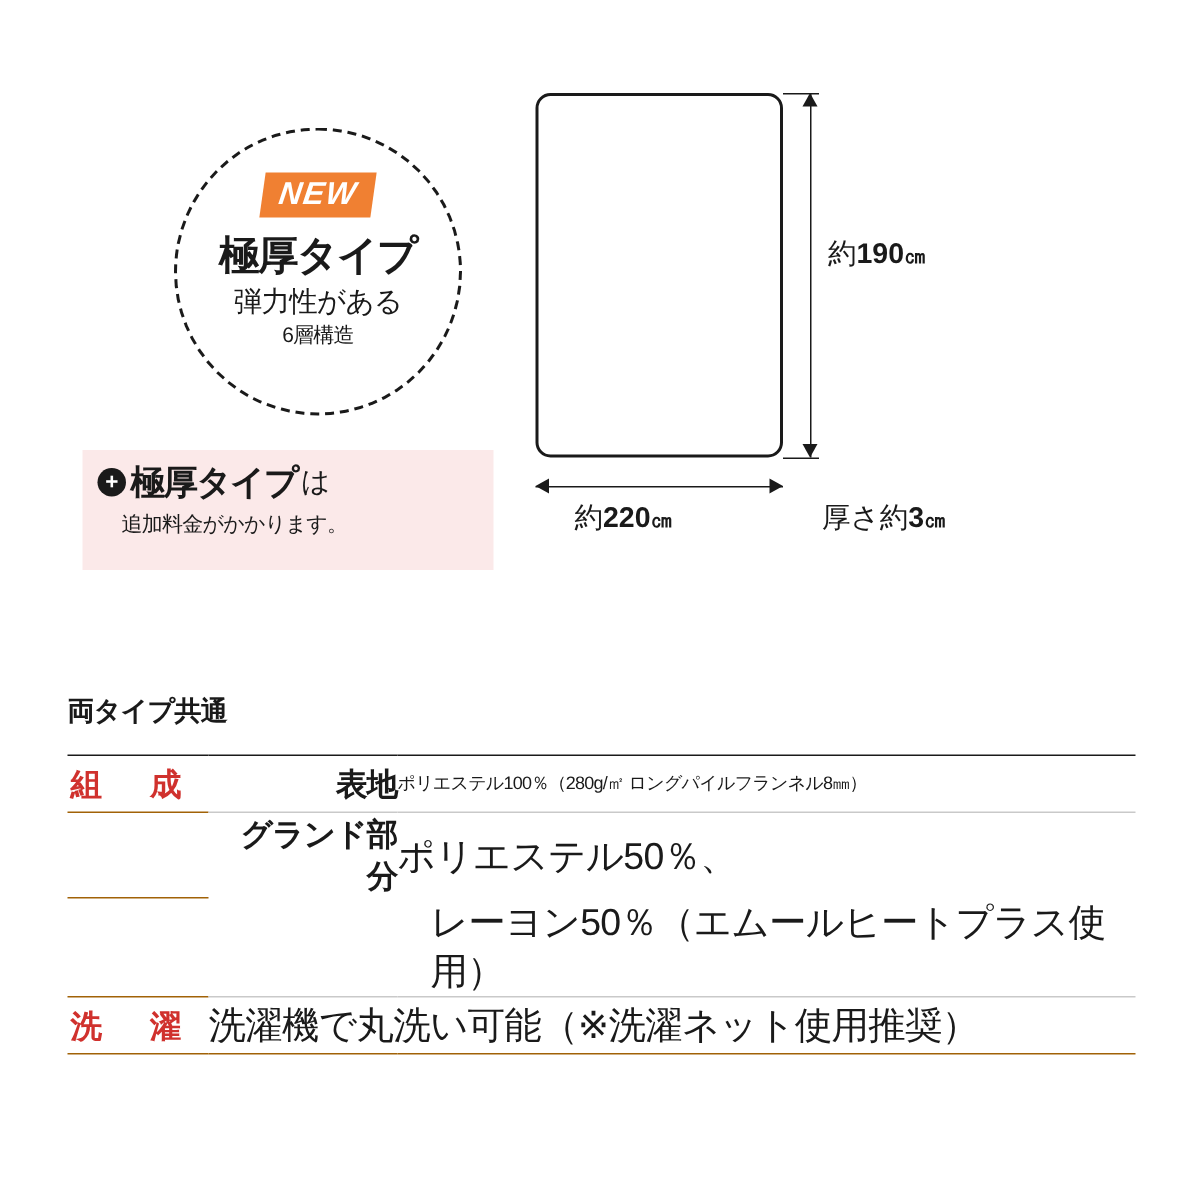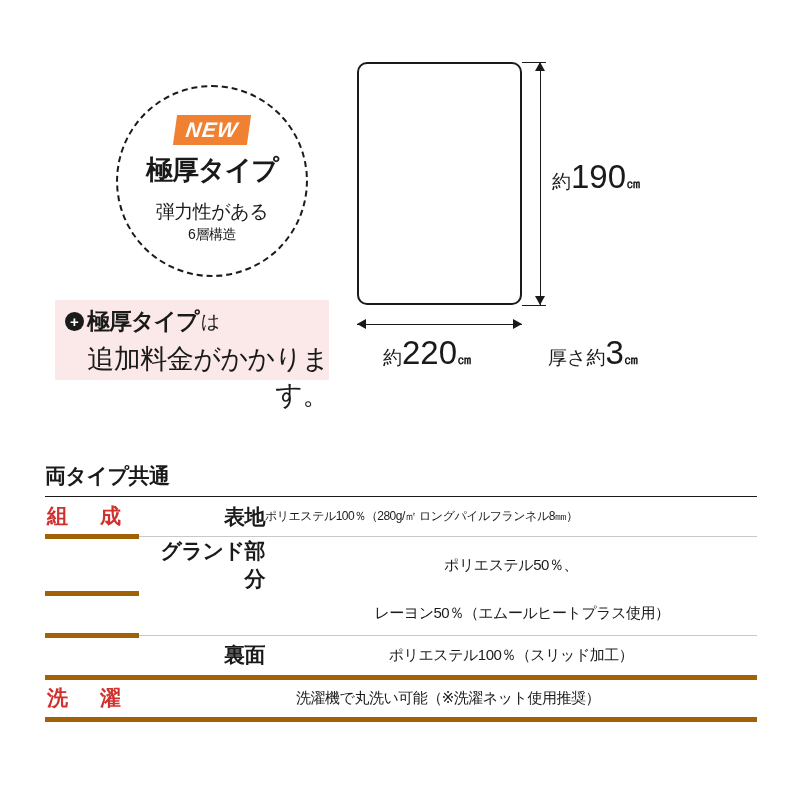--- a/index.html
+++ b/index.html
@@ -51,21 +51,21 @@
     transform: skewX(-8deg);
   }
   .badge-title {
     font-size: 27px;
     font-weight: bold;
     margin-top: 7px;
     letter-spacing: -1px;
   }
   .badge-sub1 {
     font-size: 19px;
-    margin-top: 11px;
+    margin-top: 0;
     letter-spacing: -0.5px;
   }
   .badge-sub2 {
     font-size: 14px;
     margin-top: 1px;
     letter-spacing: -0.5px;
   }
 
   
   .pink-note {
@@ -100,25 +100,24 @@
   .pink-strong {
     font-size: 23px;
     font-weight: bold;
     letter-spacing: -1px;
   }
   .pink-small {
     font-size: 19px;
     margin-left: 2px;
   }
   .pink-line2 {
-    font-size: 27px;
+    font-size: 14px;
     margin-top: 8px;
-    margin-left: 4px;
-    letter-spacing: -0.5px;
-    text-align: right;
+    margin-left: 16px;
+    letter-spacing: -0.5px;
   }
 
   
   .mat-rect {
     position: absolute;
     left: 357px;
     top: 62px;
     width: 165px;
     height: 243px;
     border: 2px solid #1a1a1a;
@@ -208,48 +207,48 @@
   }
   .thickness-label {
     position: absolute;
     left: 548px;
     top: 336px;
     white-space: nowrap;
     line-height: 1;
   }
 
   .dim-small { font-size: 19px; }
-  .dim-num   { font-size: 33px; font-weight: normal; }
+  .dim-num   { font-size: 19px; font-weight: bold; }
   .dim-unit  { font-size: 15px; font-weight: bold; }
 
   
   .table-wrap {
     position: absolute;
     left: 45px;
     top: 462px;
     width: 712px;
   }
   .common-title {
-    font-size: 21px;
-    font-weight: bold;
-    letter-spacing: -0.5px;
-    margin-bottom: 6px;
+    font-size: 18px;
+    font-weight: bold;
+    letter-spacing: -0.5px;
+    margin-bottom: 17px;
   }
   table.spec {
     border-collapse: collapse;
     width: 712px;
     table-layout: fixed;
   }
   table.spec td {
     padding: 0;
     vertical-align: middle;
     height: 37px;
   }
   .bd-top    { border-top: 1px solid #1a1a1a; }
-  .bd-bottom { border-bottom: 5px solid #a16207; }
+  .bd-bottom { border-bottom: 1px solid #a16207; }
   .bd-thin   { border-bottom: 1px solid #c9c9c9; }
 
   .cat-cell {
     width: 92px;
     color: #d0312d;
     font-size: 21px;
     font-weight: bold;
     text-align: left;
     padding-left: 2px !important;
     letter-spacing: 0;
@@ -269,21 +268,21 @@
     text-align: right;
   }
   .sub-cell.wide {
     width: 150px;
   }
   .val-cell {
     font-size: 12px;
     letter-spacing: -0.5px;
   }
   .val-cell.indent { padding-left: 22px !important; }
-  .val-cell.plain  { font-size: 15px; text-align: center; }
+  .val-cell.plain  { font-size: 25px; }
 </style>
 </head>
 <body>
 
 <div class="top-section">
 
   <div class="circle-badge">
     <span class="new-tag">NEW</span>
     <span class="badge-title">極厚タイプ</span>
     <span class="badge-sub1">弾力性がある</span>
@@ -335,23 +334,18 @@
         <td class="cat-cell bd-bottom"><span class="cat-spread"></span></td>
         <td class="sub-cell wide">グランド部分</td>
         <td class="val-cell plain">ポリエステル50％、</td>
       </tr>
       <tr>
         <td class="cat-cell bd-bottom"><span class="cat-spread"></span></td>
         <td class="sub-cell wide bd-thin"></td>
         <td class="val-cell plain indent bd-thin">レーヨン50％（エムールヒートプラス使用）</td>
       </tr>
       <tr>
-        <td class="cat-cell bd-bottom"><span class="cat-spread"></span></td>
-        <td class="sub-cell bd-bottom">裏面</td>
-        <td class="val-cell plain bd-bottom">ポリエステル100％（スリッド加工）</td>
-      </tr>
-      <tr>
         <td class="cat-cell bd-bottom"><span class="cat-spread">洗　濯</span></td>
         <td class="val-cell plain bd-bottom" colspan="2">洗濯機で丸洗い可能（※洗濯ネット使用推奨）</td>
       </tr>
     </tbody>
   </table>
 </div>
 
 </body></html>

